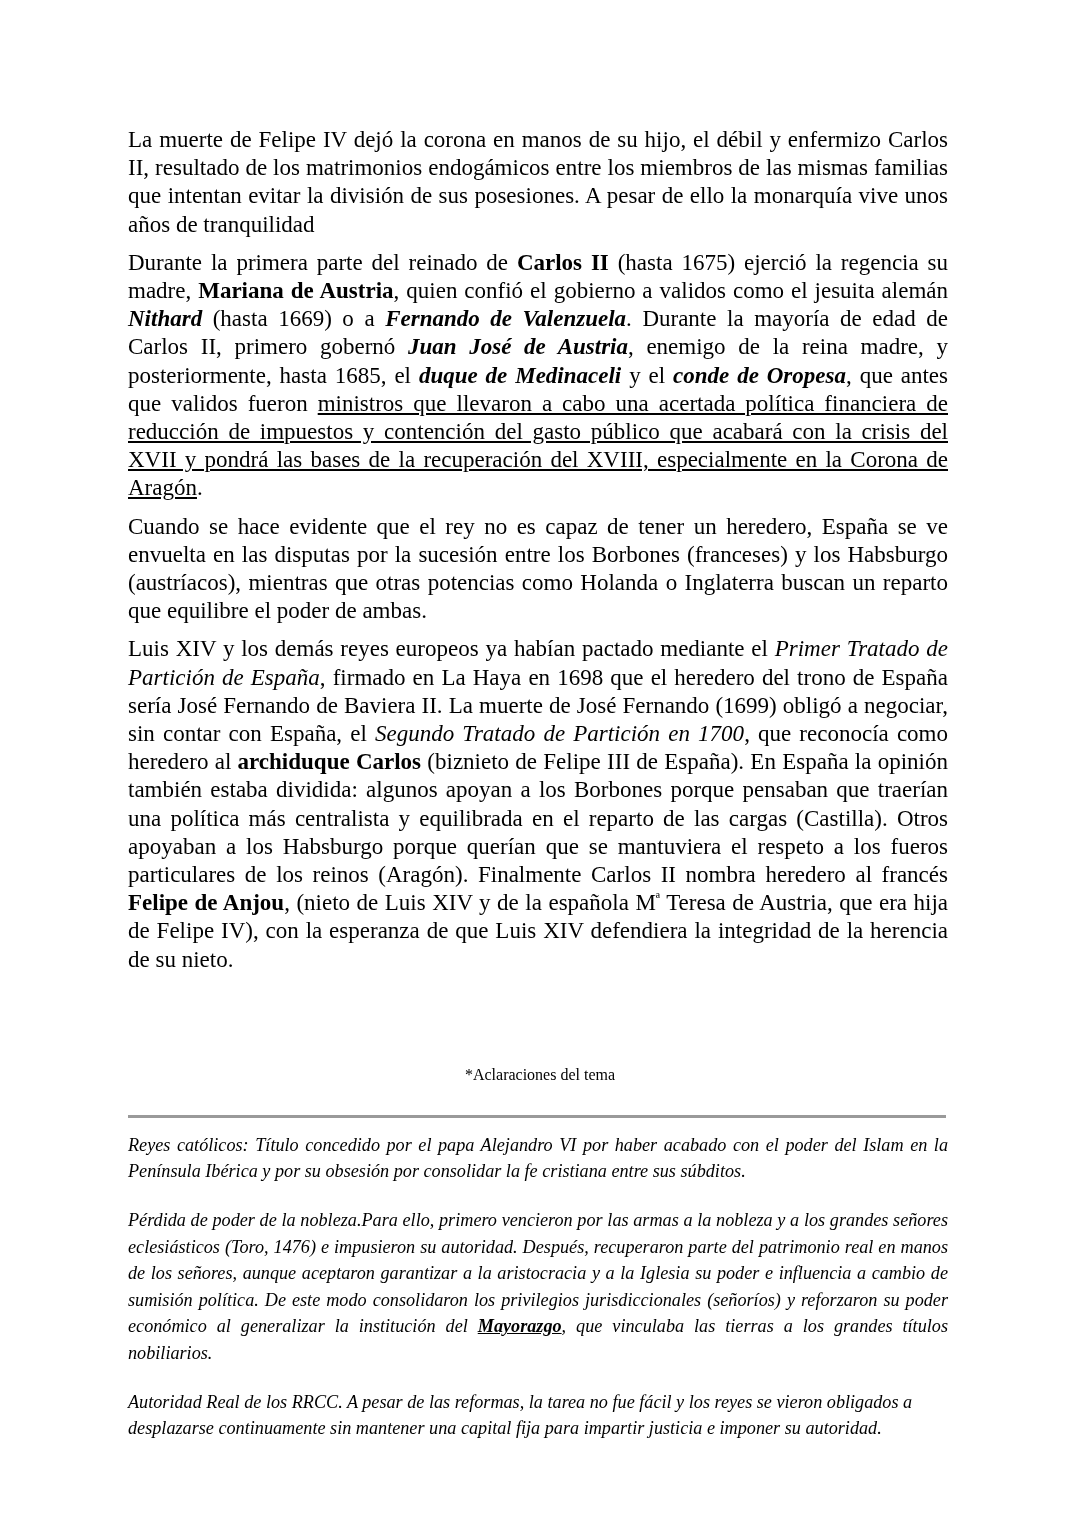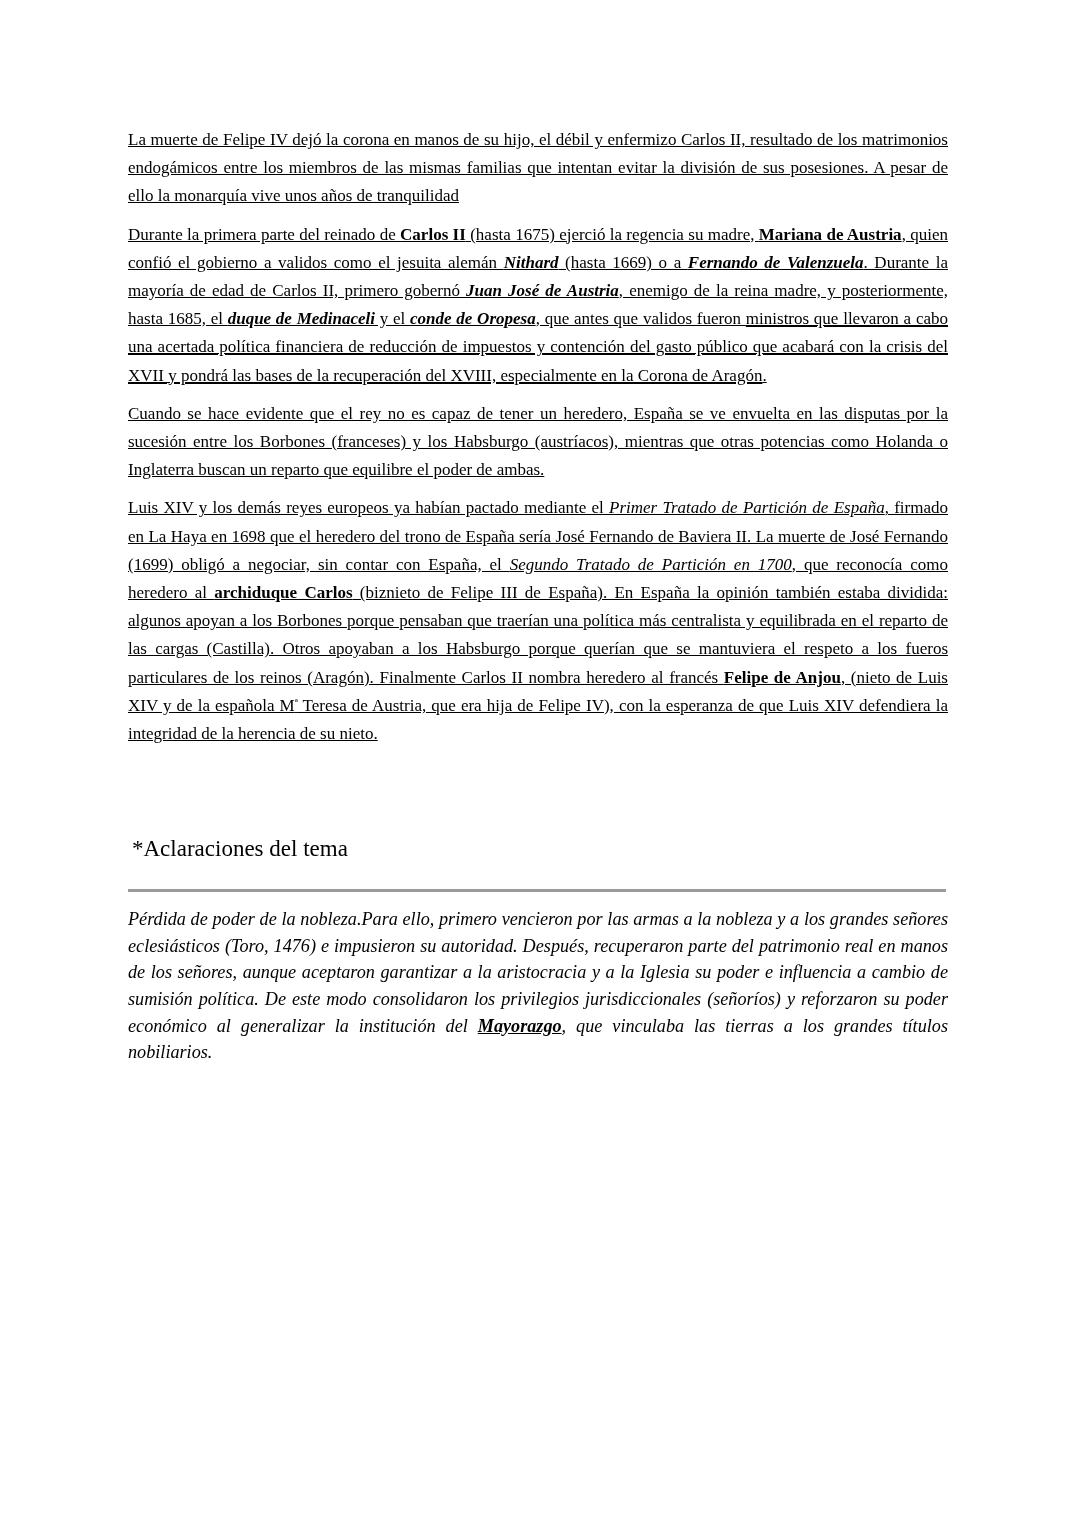--- a/index.html
+++ b/index.html
@@ -22,49 +22,48 @@
     box-sizing: border-box;
   }
   .content {
     position: absolute;
     left: 128px;
     top: 126px;
     width: 820px;
   }
   
   .para {
-    font-size: 17px;
+    font-size: 23px;
     line-height: 28.2px;
     text-align: justify;
     text-justify: inter-word;
     margin: 0 0 10px 0;
     hyphens: none;
-    text-decoration: underline;
   }
   .para:last-child { margin-bottom: 15px; }
 
   b, .b { font-weight: bold; }
   i, .i { font-style: italic; }
   .bi { font-weight: bold; font-style: italic; }
   .u  { text-decoration: underline; text-underline-offset: 2px; }
   sup.ord {
     font-size: 0.66em;
     vertical-align: 0.42em;
     line-height: 0;
   }
 
   
   .gap { height: 72px; }
 
   
   .notes-title {
-    font-size: 23px;
+    font-size: 16px;
     line-height: 28px;
     margin: 0 0 26px 4px;
-    text-align: left;
+    text-align: center;
   }
   .divider {
     height: 0;
     border: 0;
     border-top: 3px solid #9a9a9a;
     margin: 0 0 14px 0;
     width: 818px;
   }
   .note {
     font-style: italic;
@@ -92,18 +91,20 @@
       </div>
 
     <div class="gap"></div>
 
     <div>
       <div class="notes-title">*Aclaraciones del tema</div>
 
       <hr class="divider" style="border-top-color: rgb(154, 154, 154);">
 
       <div id="notes-list">
+          <p class="note"><span>Reyes católicos: Título concedido por el papa Alejandro VI por haber acabado con el poder del Islam en la Península Ibérica y por su obsesión por consolidar la fe cristiana entre sus súbditos.</span></p>
           <p class="note"><span>Pérdida de poder de la nobleza.Para ello, primero vencieron por las armas a la nobleza y a los grandes señores eclesiásticos (Toro, 1476) e impusieron su autoridad. Después, recuperaron parte del patrimonio real en manos de los señores, aunque aceptaron garantizar a la aristocracia y a la Iglesia su poder e influencia a cambio de sumisión política. De este modo consolidaron los privilegios jurisdiccionales (señoríos) y reforzaron su poder económico al generalizar la institución del </span><b>Mayorazgo</b><span>, que vinculaba las tierras a los grandes títulos nobiliarios.</span></p>
+          <p class="note left"><span>Autoridad Real de los RRCC. A pesar de las reformas, la tarea no fue fácil y los reyes se vieron obligados a desplazarse continuamente sin mantener una capital fija para impartir justicia e imponer su autoridad.</span></p>
         </div>
     </div>
 
   </div>
 </div>
 
 </body></html>

